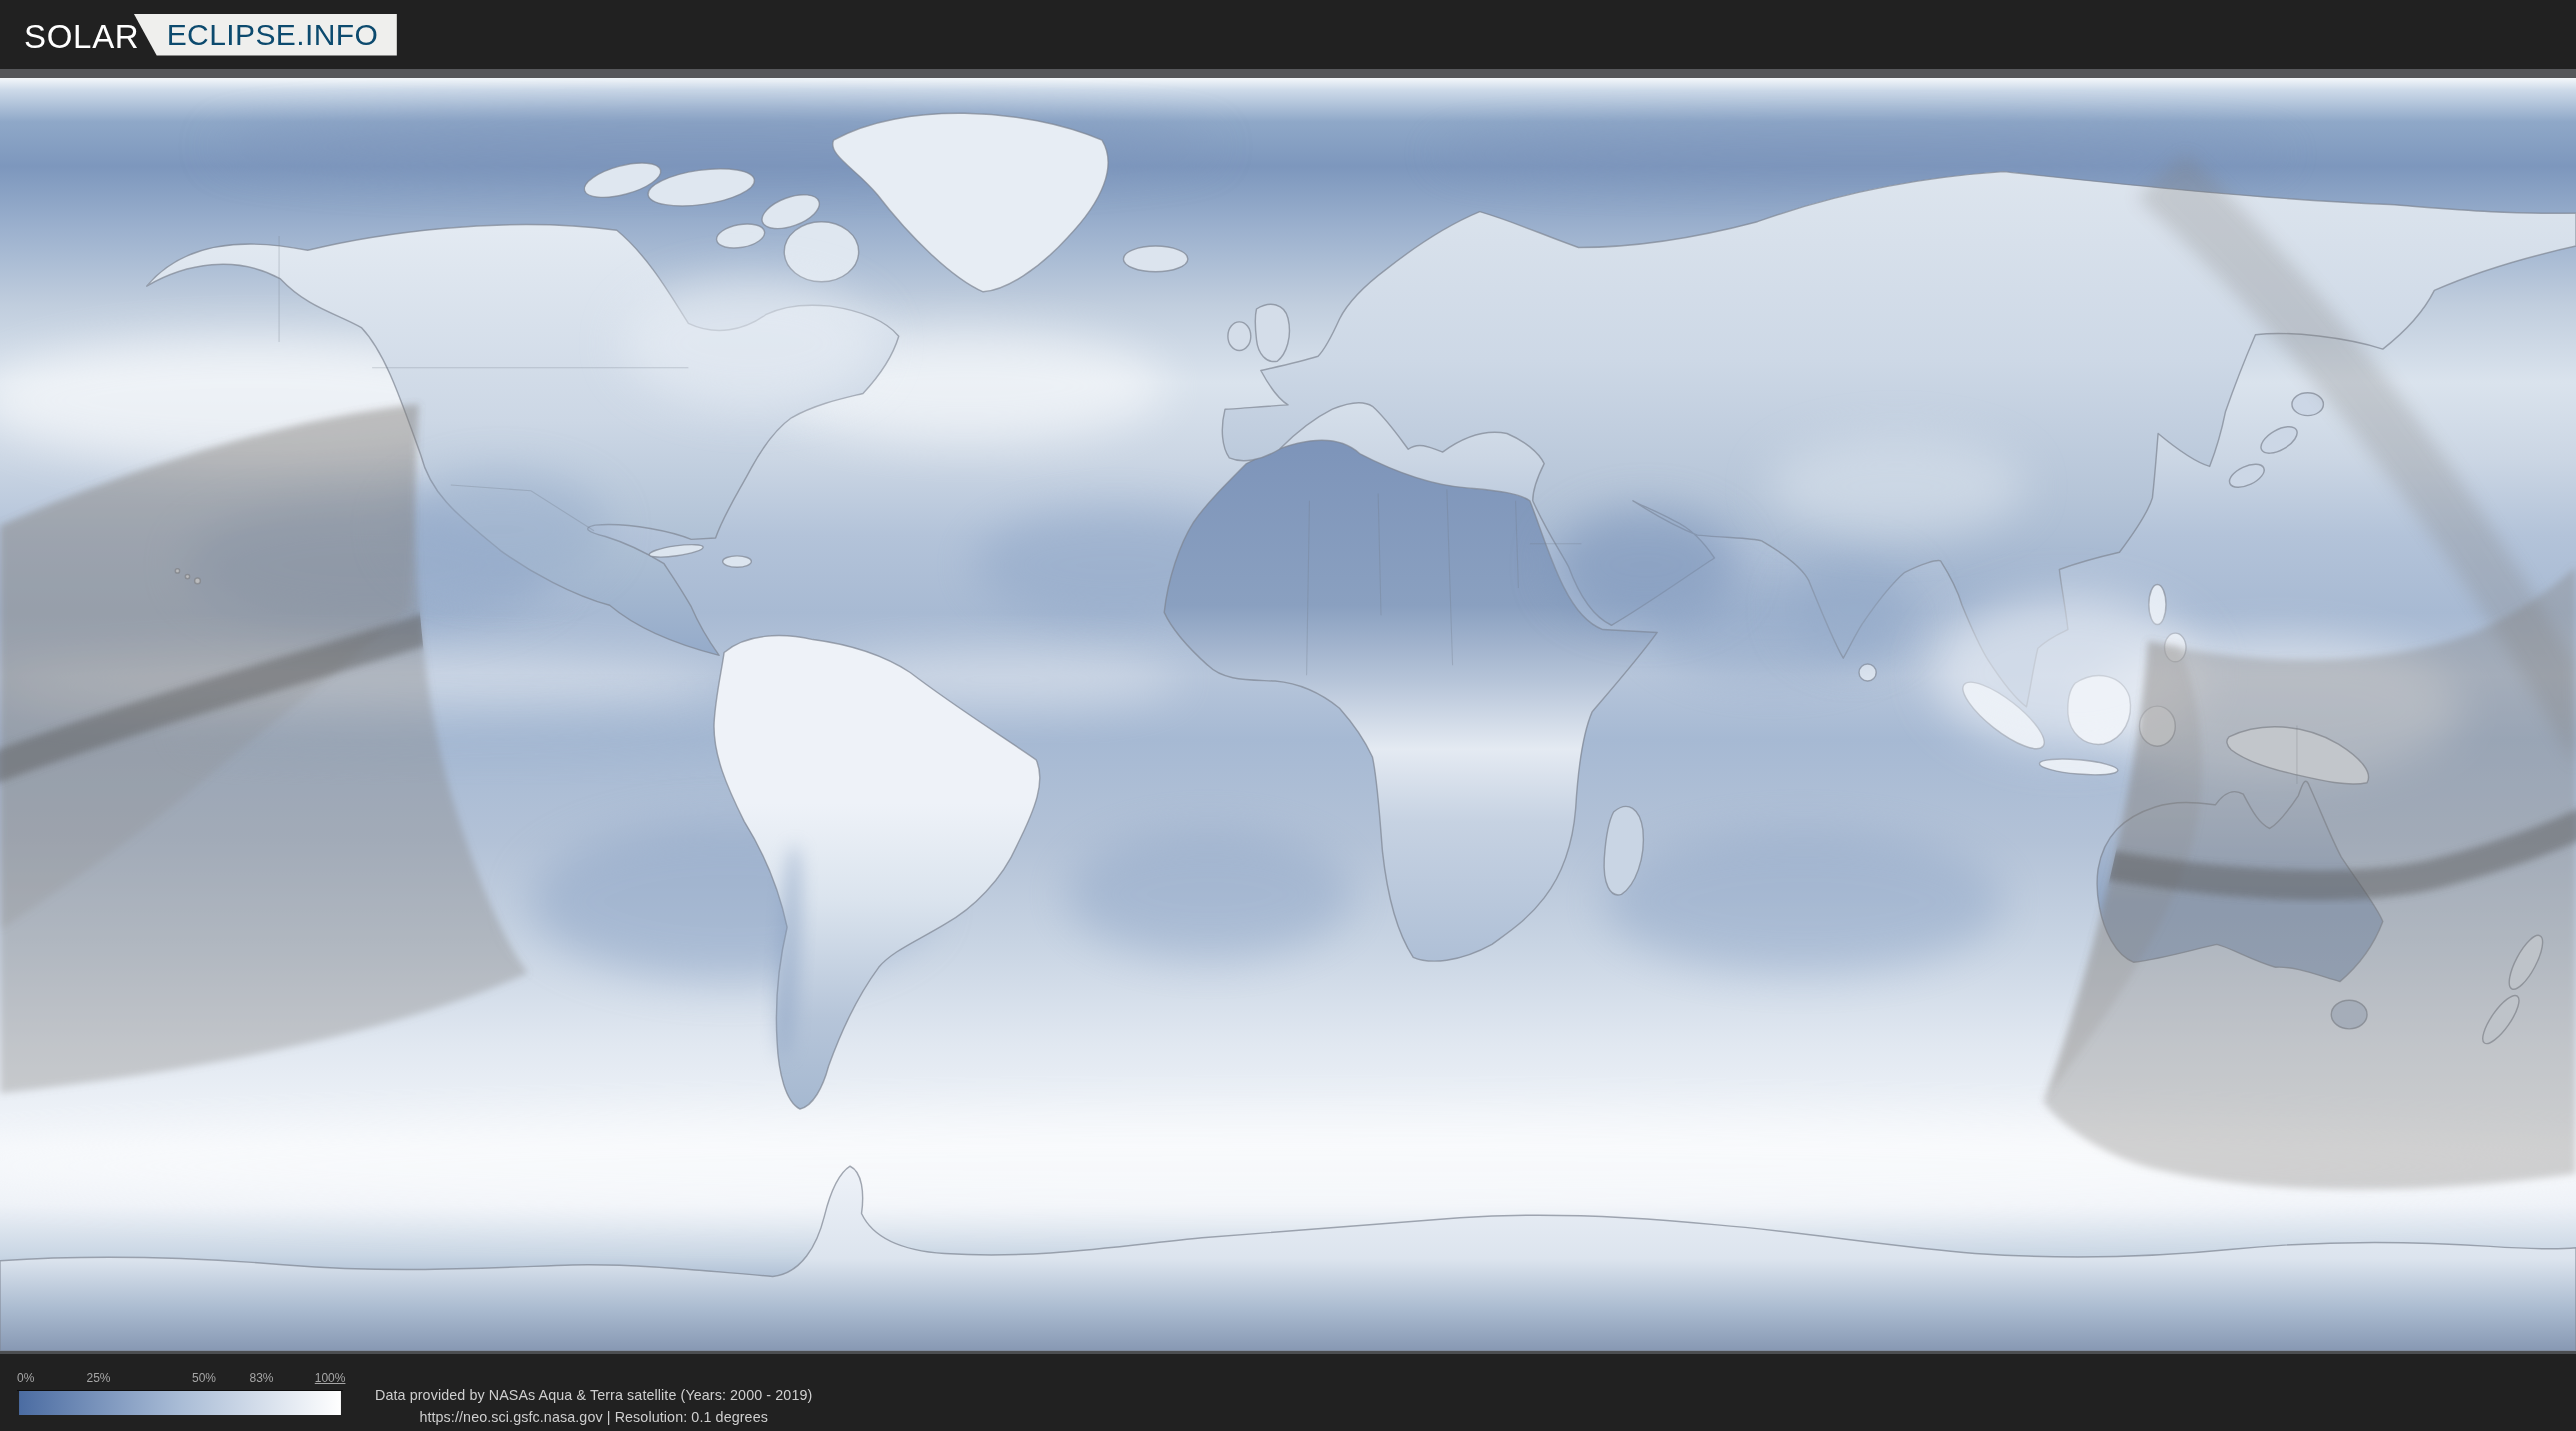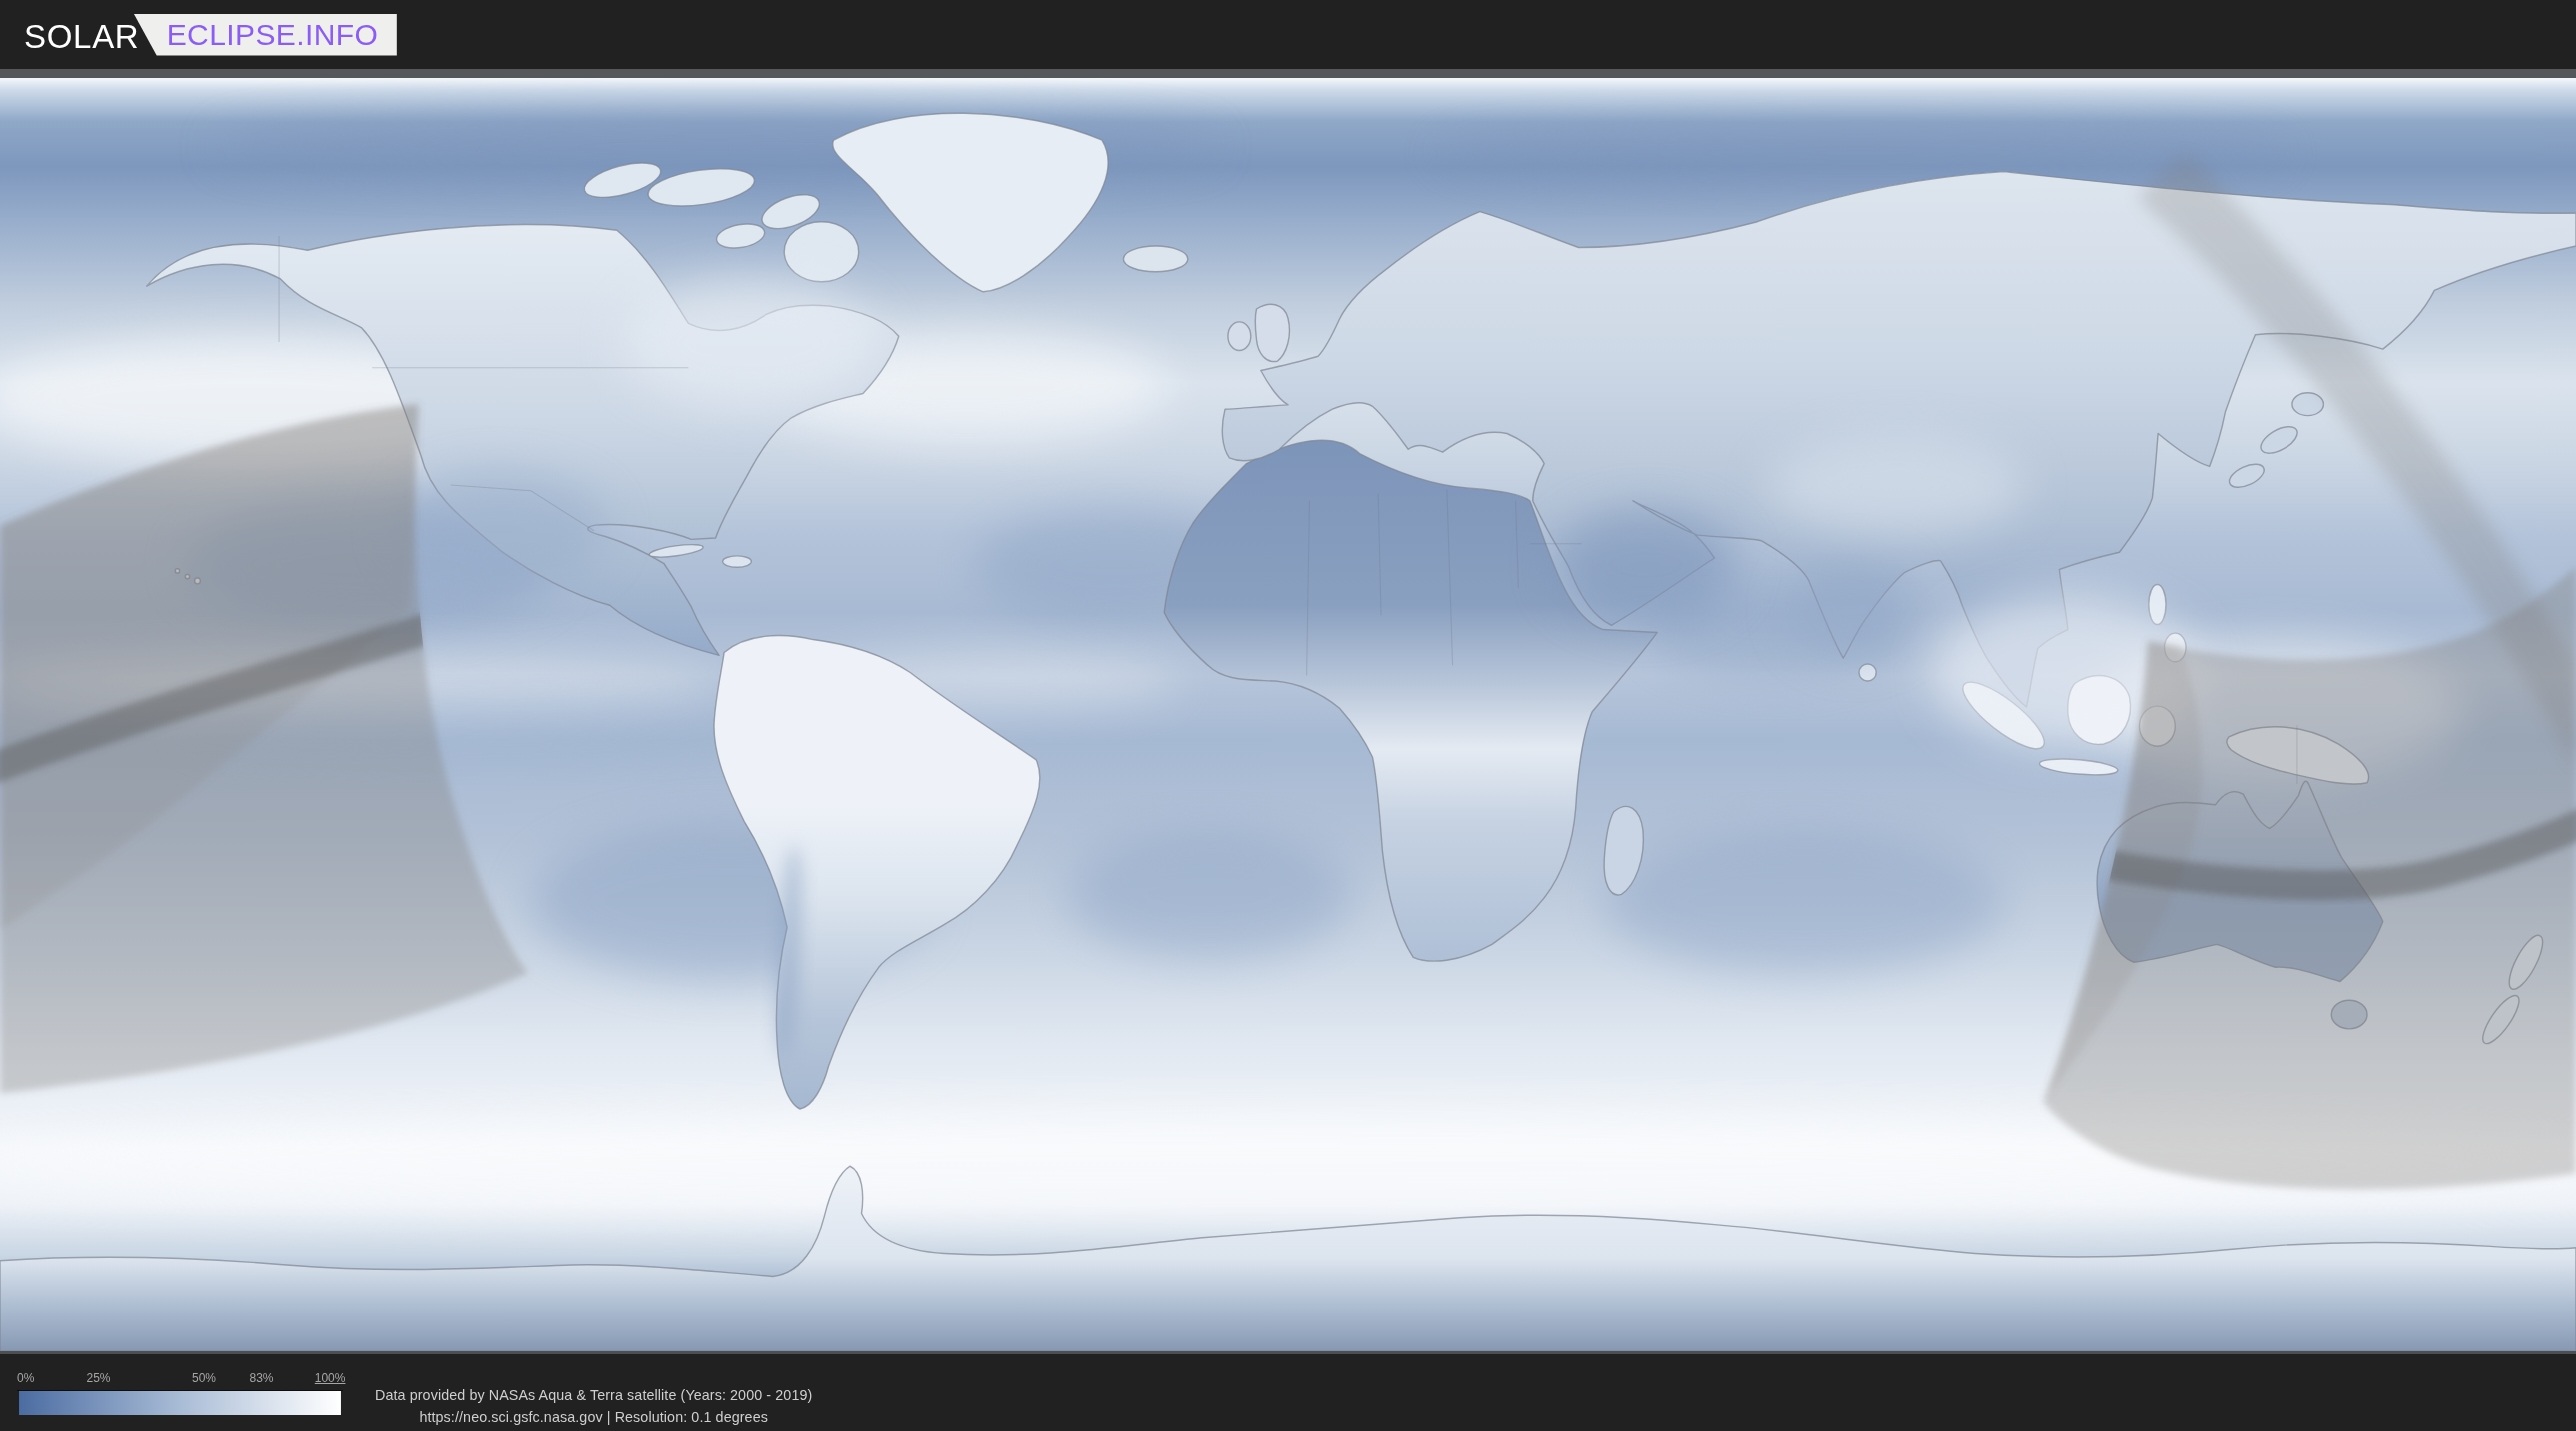--- a/index.html
+++ b/index.html
@@ -15,21 +15,21 @@
     background:#212121;z-index:30;
   }
   .logo{
     position:absolute;left:24px;top:50%;transform:translateY(-50%);
     display:flex;align-items:flex-end;white-space:nowrap;
   }
   .logo-prefix{
     color:#ffffff;font-size:33px;font-weight:400;letter-spacing:0.7px;
   }
   .logo-badge{
-    background:#efefed;color:#8b5cf6;font-size:30px;font-weight:400;
+    background:#efefed;color:#0c4a6e;font-size:30px;font-weight:400;
     height:42px;line-height:42px;padding:0 18.6px 0 33px;margin-left:-5.7px;
     letter-spacing:0.4px;
     clip-path:polygon(0 0,100% 0,100% 100%,23px 100%);
   }
   .page-title{
     position:absolute;left:50%;top:34px;transform:translate(-50%,-50%);
     color:#e8e8e8;font-size:22px;font-weight:400;letter-spacing:0.2px;
   }
   
   .map-top-strip{

